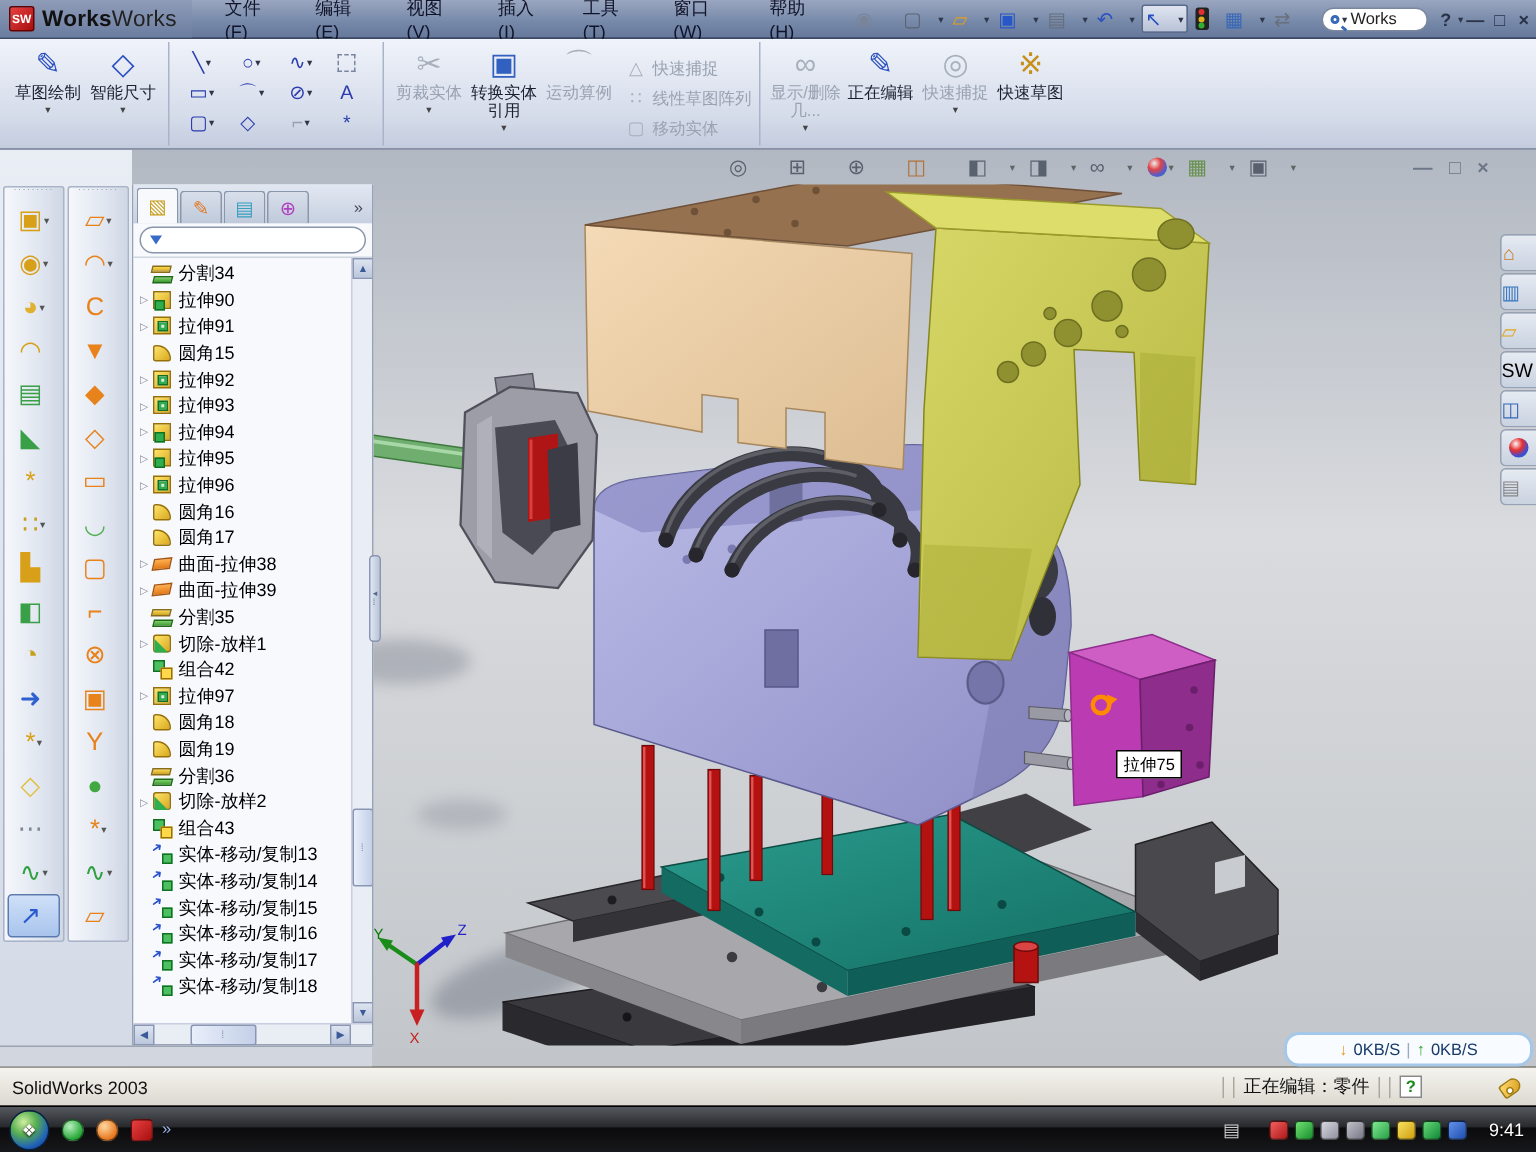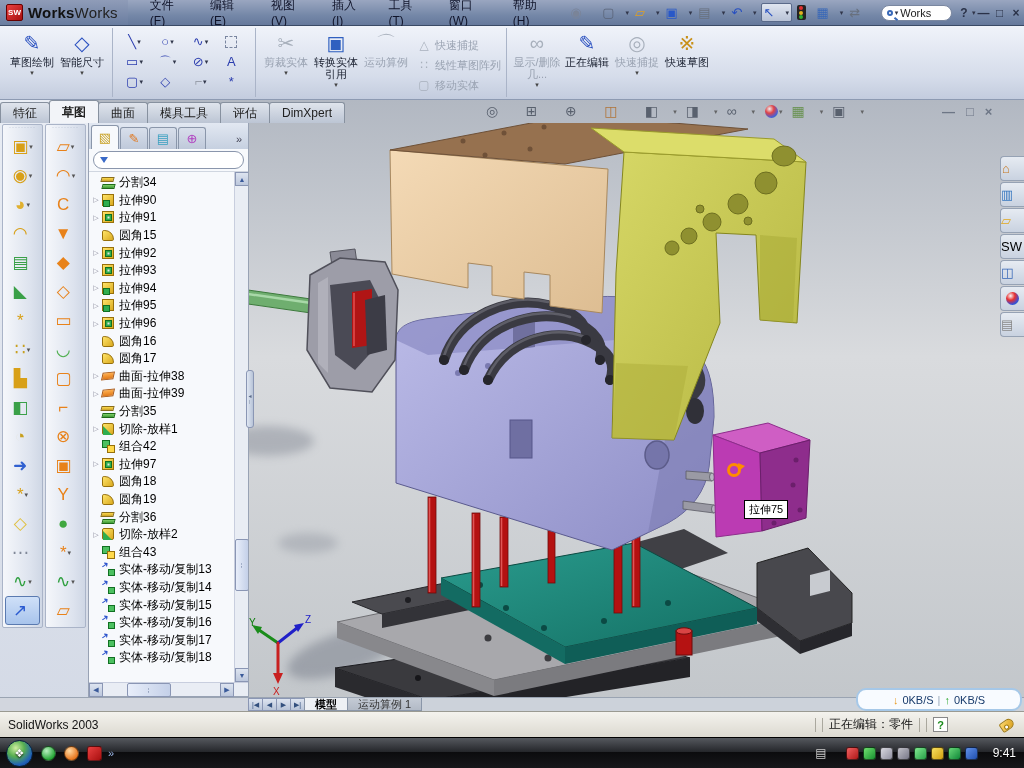--- a/index.html
+++ b/index.html
@@ -497,33 +497,20 @@
     <span class="bicon" style="color: rgb(200, 144, 24);">※</span>
     <span class="blabel">快速草图</span>
     <span class="dd" style="visibility: hidden;">▾</span>
   </div>
 </div>
   </div>
 
   <div id="vpbg" class="abs"></div>
   <div id="leftbg" class="abs"></div>
 
-  <div id="tabstrip" class="abs">
-  <span class="stab">特征</span>
-
-  <span class="stab active">草图</span>
-
-  <span class="stab">曲面</span>
-
-  <span class="stab">模具工具</span>
-
-  <span class="stab">评估</span>
-
-  <span class="stab">DimXpert</span>
-</div>
 
   <div id="toolcol1" class="toolcol abs">
     <div class="grip">·········</div>
     <div>
   <div class="ltbtn">
     <span class="ltg" style="color: rgb(216, 160, 24);">▣</span>
     <span class="dd">▾</span>
   </div>
 
   <div class="ltbtn">
@@ -1280,36 +1267,20 @@
 
   <div id="netoverlay" class="abs">
     <span class="da">↓</span>
     <span>0KB/S</span>
     <span class="nsep">|</span>
     <span class="ua">↑</span>
     <span>0KB/S</span>
   </div>
 
   <div id="panelgap" class="abs"></div>
-  <div id="docbar" class="abs">
-    <div id="navbtns">
-  <span class="navb">|◀</span>
-
-  <span class="navb">◀</span>
-
-  <span class="navb">▶</span>
-
-  <span class="navb">▶|</span>
-</div>
-    <div style="display:flex;">
-  <span class="dtab active">模型</span>
-
-  <span class="dtab">运动算例 1</span>
-</div>
-  </div>
 
   <div id="statusbar" class="abs">
     <span id="sbleft">SolidWorks 2003</span>
     <div id="sbright">
       <span class="ssep"></span>
         <span class="ssep"></span>
       <span>正在编辑：零件</span>
       <span class="ssep"></span>
         <span class="ssep"></span>
       <div id="helpbox">?</div>

